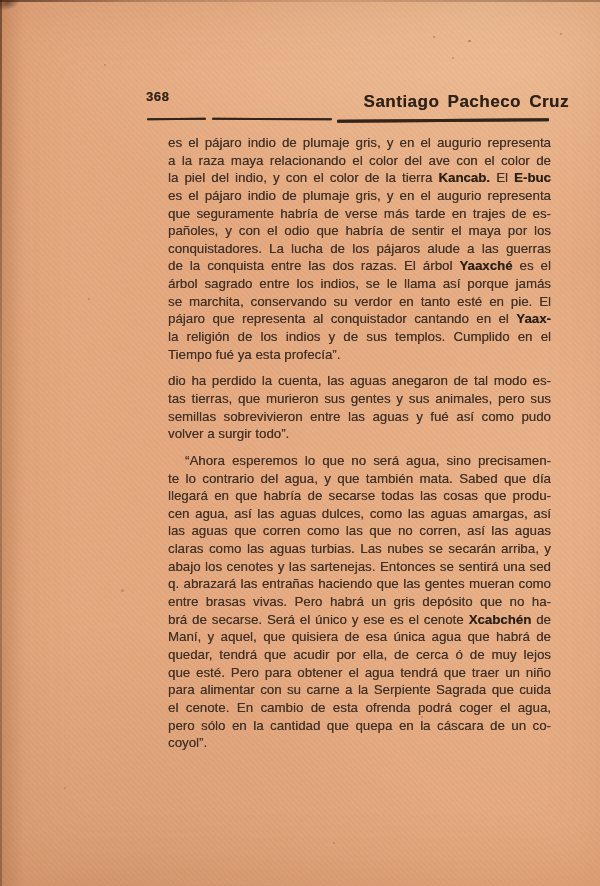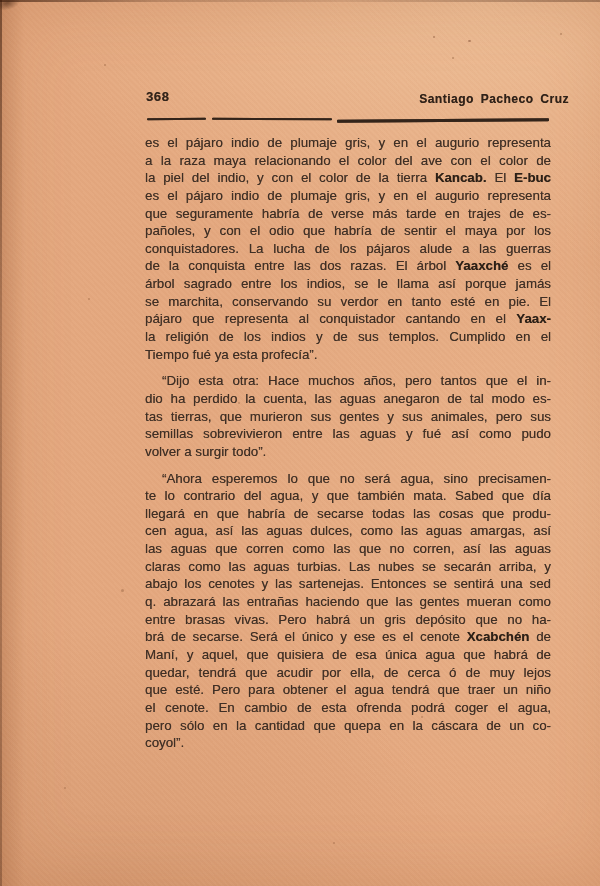--- a/index.html
+++ b/index.html
@@ -38,40 +38,41 @@
   .speck { position: absolute; border-radius: 50%; background: #6b3a1e; }
 
   
   .page-number {
     position: absolute; left: 146px; top: 89px;
     font-size: 13px; font-weight: bold; letter-spacing: .6px;
     color: #33241a; text-shadow: .2px .2px .3px rgba(51,36,26,.6);
   }
   .running-head {
     position: absolute; top: 92px; right: 51px;
-    font-size: 12px; font-weight: bold; letter-spacing: .5px; word-spacing: 3px;
+    font-size: 17px; font-weight: bold; letter-spacing: .5px; word-spacing: 3px;
     color: #2f2118; text-shadow: .2px .2px .3px rgba(47,33,24,.6); margin-left: 32px;
   }
   .rule-seg { position: absolute; background: #33241a; border-radius: 1px; box-shadow: 0 0 .6px rgba(51,36,26,.8); }
   .rule-seg.s1 { left: 147px; top: 118px; width: 59px;  height: 2px; transform: rotate(-.4deg); }
   .rule-seg.s2 { left: 212px; top: 118px; width: 120px; height: 2.4px; transform: rotate(.3deg); }
   .rule-seg.s3 { left: 337px; top: 119px; width: 212px; height: 3px; transform: rotate(-.35deg); }
 
   
   .body-text {
     position: absolute; left: 145px; top: 134px; width: 406px;
     font-size: 13.2px; color: #3f2f25;
     letter-spacing: .05px;
     text-shadow: .25px .25px .3px rgba(63,47,37,.65);
   }
   .para + .para { margin-top: 9px; }
   .line {
     height: 17.65px; line-height: 17.65px;
     text-align: justify; text-align-last: justify;
     overflow: hidden;
+    margin-left: 23px;
   }
   .line.last { text-align-last: left; }
   .line.indent { text-indent: 17px; }
   .bold { font-weight: bold; color: #2b1f16; text-shadow: .3px .3px .3px rgba(43,31,22,.6); }
 </style>
 </head>
 <body>
 
 <div class="page">
   <div class="edge-top"></div>
@@ -95,40 +96,40 @@
         <div class="line"><span class="seg">pañoles, y con el odio que habría de sentir el maya por los</span></div>
         <div class="line"><span class="seg">conquistadores. La lucha de los pájaros alude a las guerras</span></div>
         <div class="line"><span class="seg">de la conquista entre las dos razas. El árbol </span><span class="bold">Yaaxché</span><span class="seg"> es el</span></div>
         <div class="line"><span class="seg">árbol sagrado entre los indios, se le llama así porque jamás</span></div>
         <div class="line"><span class="seg">se marchita, conservando su verdor en tanto esté en pie. El</span></div>
         <div class="line"><span class="seg">pájaro que representa al conquistador cantando en el </span><span class="bold">Yaax-</span></div>
         <div class="line"><span class="seg">la religión de los indios y de sus templos. Cumplido en el</span></div>
         <div class="line last"><span class="seg">Tiempo fué ya esta profecía”.</span></div>
       </div>
       <div class="para">
-        <div class="line indent"><span class="seg">“Dijo esta otra: Hace muchos años, pero tantos que el in-</span></div>
         <div class="line"><span class="seg">dio ha perdido la cuenta, las aguas anegaron de tal modo es-</span></div>
         <div class="line"><span class="seg">tas tierras, que murieron sus gentes y sus animales, pero sus</span></div>
         <div class="line"><span class="seg">semillas sobrevivieron entre las aguas y fué así como pudo</span></div>
         <div class="line last"><span class="seg">volver a surgir todo”.</span></div>
       </div>
       <div class="para">
         <div class="line indent"><span class="seg">“Ahora esperemos lo que no será agua, sino precisamen-</span></div>
         <div class="line"><span class="seg">te lo contrario del agua, y que también mata. Sabed que día</span></div>
         <div class="line"><span class="seg">llegará en que habría de secarse todas las cosas que produ-</span></div>
         <div class="line"><span class="seg">cen agua, así las aguas dulces, como las aguas amargas, así</span></div>
         <div class="line"><span class="seg">las aguas que corren como las que no corren, así las aguas</span></div>
         <div class="line"><span class="seg">claras como las aguas turbias. Las nubes se secarán arriba, y</span></div>
         <div class="line"><span class="seg">abajo los cenotes y las sartenejas. Entonces se sentirá una sed</span></div>
         <div class="line"><span class="seg">q. abrazará las entrañas haciendo que las gentes mueran como</span></div>
         <div class="line"><span class="seg">entre brasas vivas. Pero habrá un gris depósito que no ha-</span></div>
         <div class="line"><span class="seg">brá de secarse. Será el único y ese es el cenote </span><span class="bold">Xcabchén</span><span class="seg"> de</span></div>
         <div class="line"><span class="seg">Maní, y aquel, que quisiera de esa única agua que habrá de</span></div>
         <div class="line"><span class="seg">quedar, tendrá que acudir por ella, de cerca ó de muy lejos</span></div>
         <div class="line"><span class="seg">que esté. Pero para obtener el agua tendrá que traer un niño</span></div>
+        <div class="line"><span class="seg">para alimentar con su carne a la Serpiente Sagrada que cuida</span></div>
         <div class="line"><span class="seg">el cenote. En cambio de esta ofrenda podrá coger el agua,</span></div>
         <div class="line"><span class="seg">pero sólo en la cantidad que quepa en la cáscara de un co-</span></div>
         <div class="line last"><span class="seg">coyol”.</span></div>
       </div>
     </div>
 
   <div class="speck" style="left:433px;top:36px;width:2px;height:2px;opacity:.40"></div>
   <div class="speck" style="left:452px;top:57px;width:2px;height:2px;opacity:.35"></div>
   <div class="speck" style="left:468px;top:40px;width:3px;height:2px;opacity:.45"></div>
   <div class="speck" style="left:560px;top:33px;width:2px;height:2px;opacity:.35"></div>

